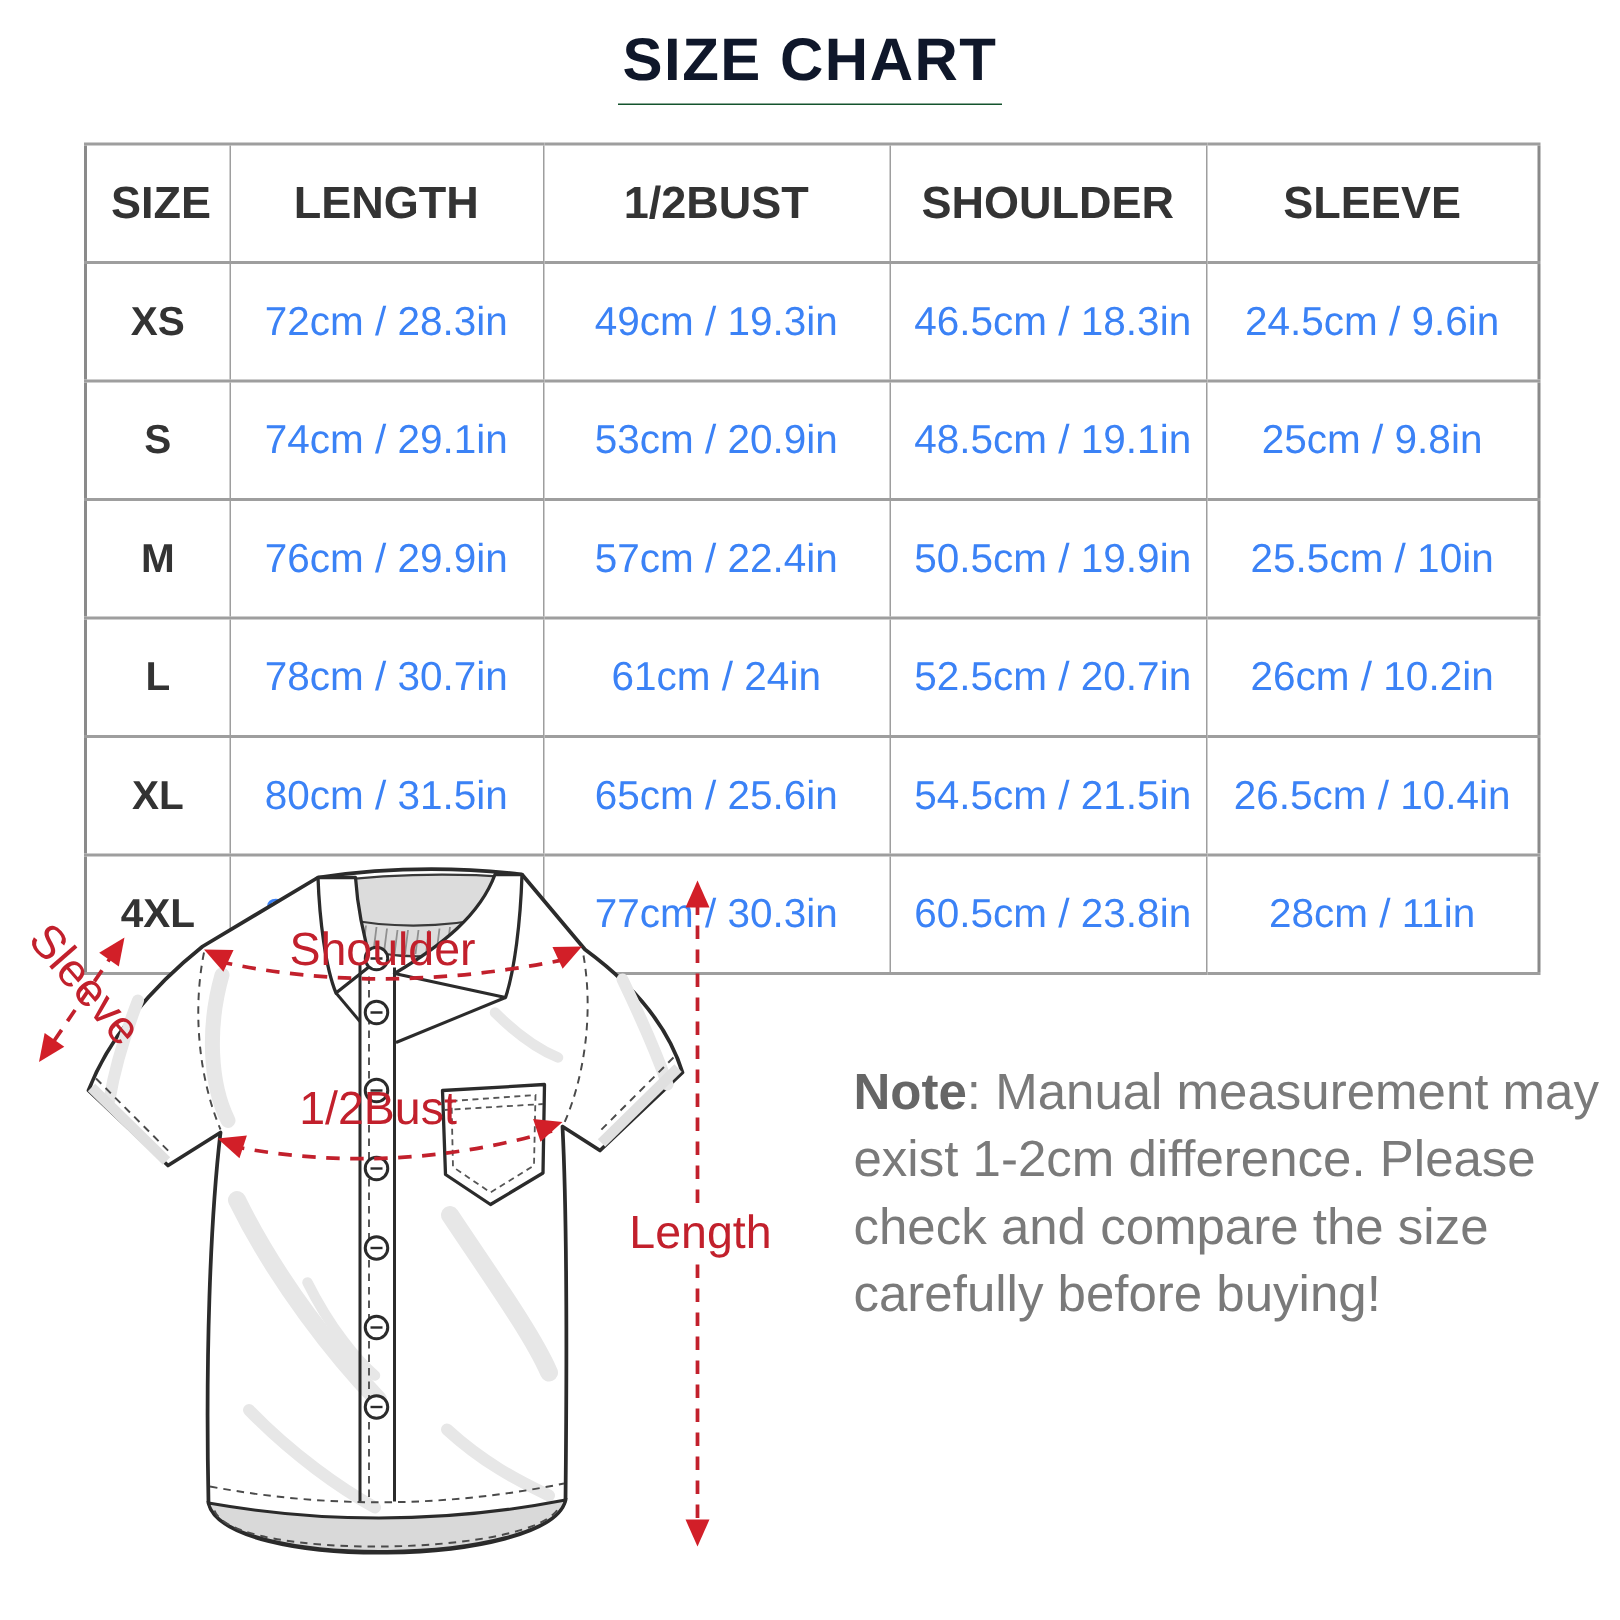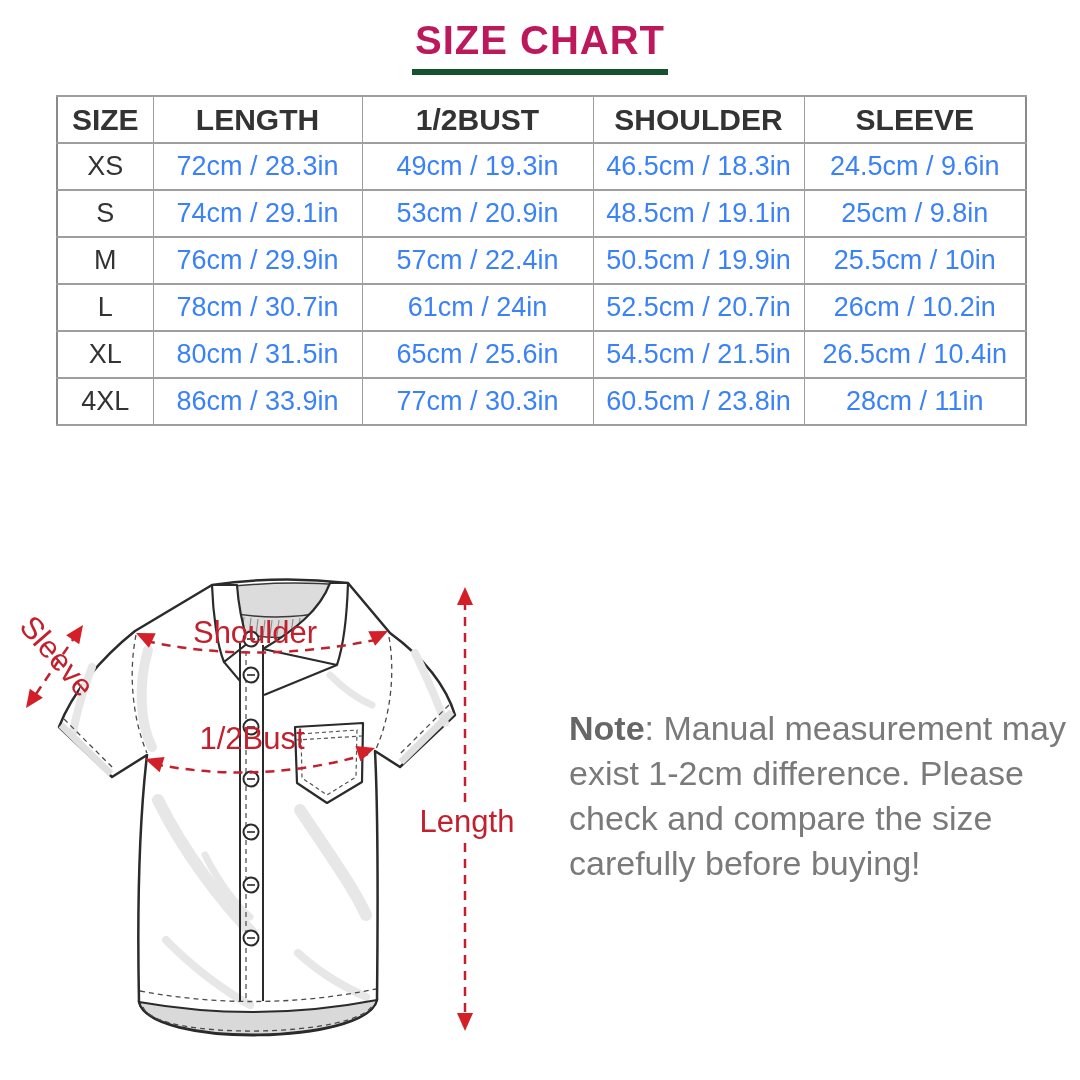--- a/index.html
+++ b/index.html
@@ -2,36 +2,36 @@
 <html><head>
 <meta charset="utf-8">
 <style>
   html,body{margin:0;padding:0;}
   body{
     width:1080px;height:1080px;position:relative;background:#ffffff;
     font-family:"Liberation Sans", sans-serif;overflow:hidden;
   }
   .title-wrap{position:absolute;top:18px;left:0;width:1080px;text-align:center;}
   .title{
-    display:inline-block;font-size:40px;font-weight:bold;color:#be185d;
-    letter-spacing:1px;border-bottom:6px solid #14532d;padding:0 3px 6px 3px;
+    display:inline-block;font-size:40px;font-weight:bold;color:#0f172a;
+    letter-spacing:1px;border-bottom:1px solid #14532d;padding:0 3px 6px 3px;
   }
   table.size-chart{
     position:absolute;left:56px;top:95px;width:969px;
     border-collapse:collapse;table-layout:fixed;
     border:2px solid #8a8a8a;
   }
   table.size-chart th, table.size-chart td{
     border:1px solid #9e9e9e;border-top-width:2px;border-bottom-width:2px;
     height:45px;text-align:center;vertical-align:middle;line-height:1;
-    padding:0;white-space:nowrap;overflow:hidden;
+    padding:16px;white-space:nowrap;overflow:hidden;
   }
   table.size-chart th{font-size:30px;font-weight:bold;color:#333333;}
   table.size-chart td{font-size:27px;color:#3b82f6;}
-  table.size-chart td.size-cell{font-size:27px;font-weight:normal;color:#333333;}
+  table.size-chart td.size-cell{font-size:27px;font-weight:bold;color:#333333;}
   .note{
     position:absolute;left:537px;top:706px;width:500px;
     font-size:34px;line-height:45px;color:#7a7a7a;white-space:pre-line;margin-left:32px;
   }
   .note-label{font-weight:bold;color:#666666;}
   svg.diagram{position:absolute;left:0;top:555px;width:540px;height:525px;}
   .red-label{font-size:31px;fill:#c2202c;}
 </style>
 </head>
 <body>

